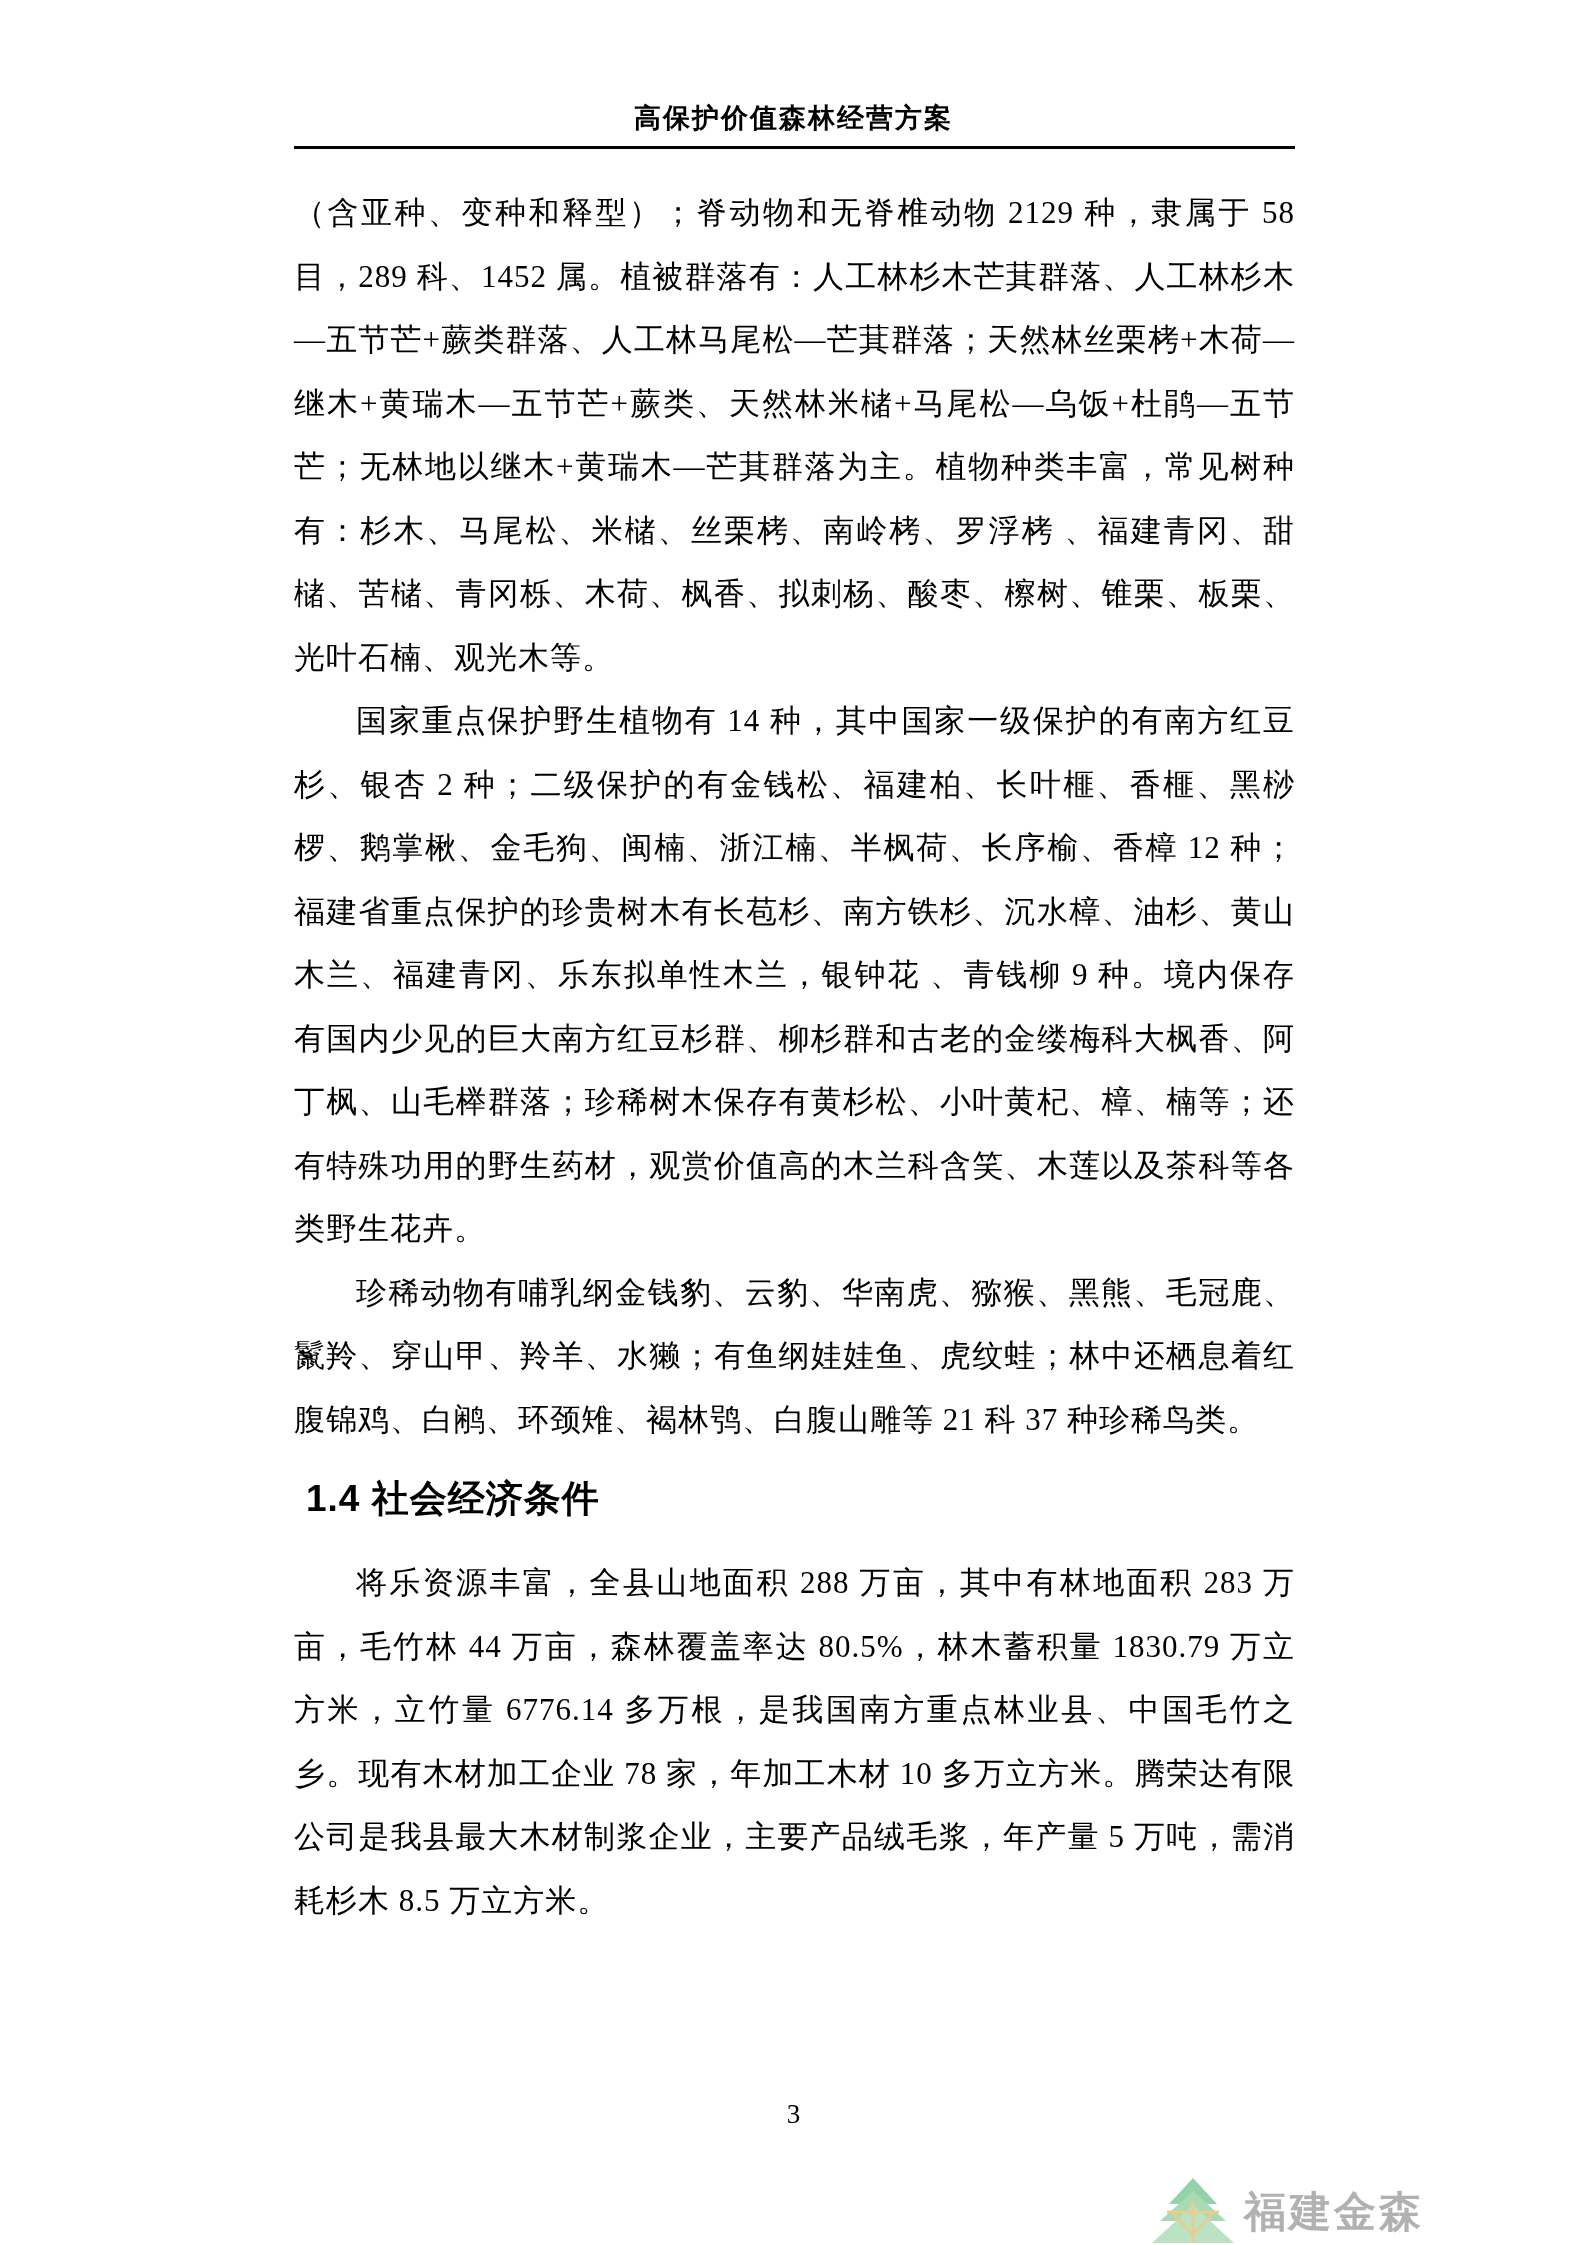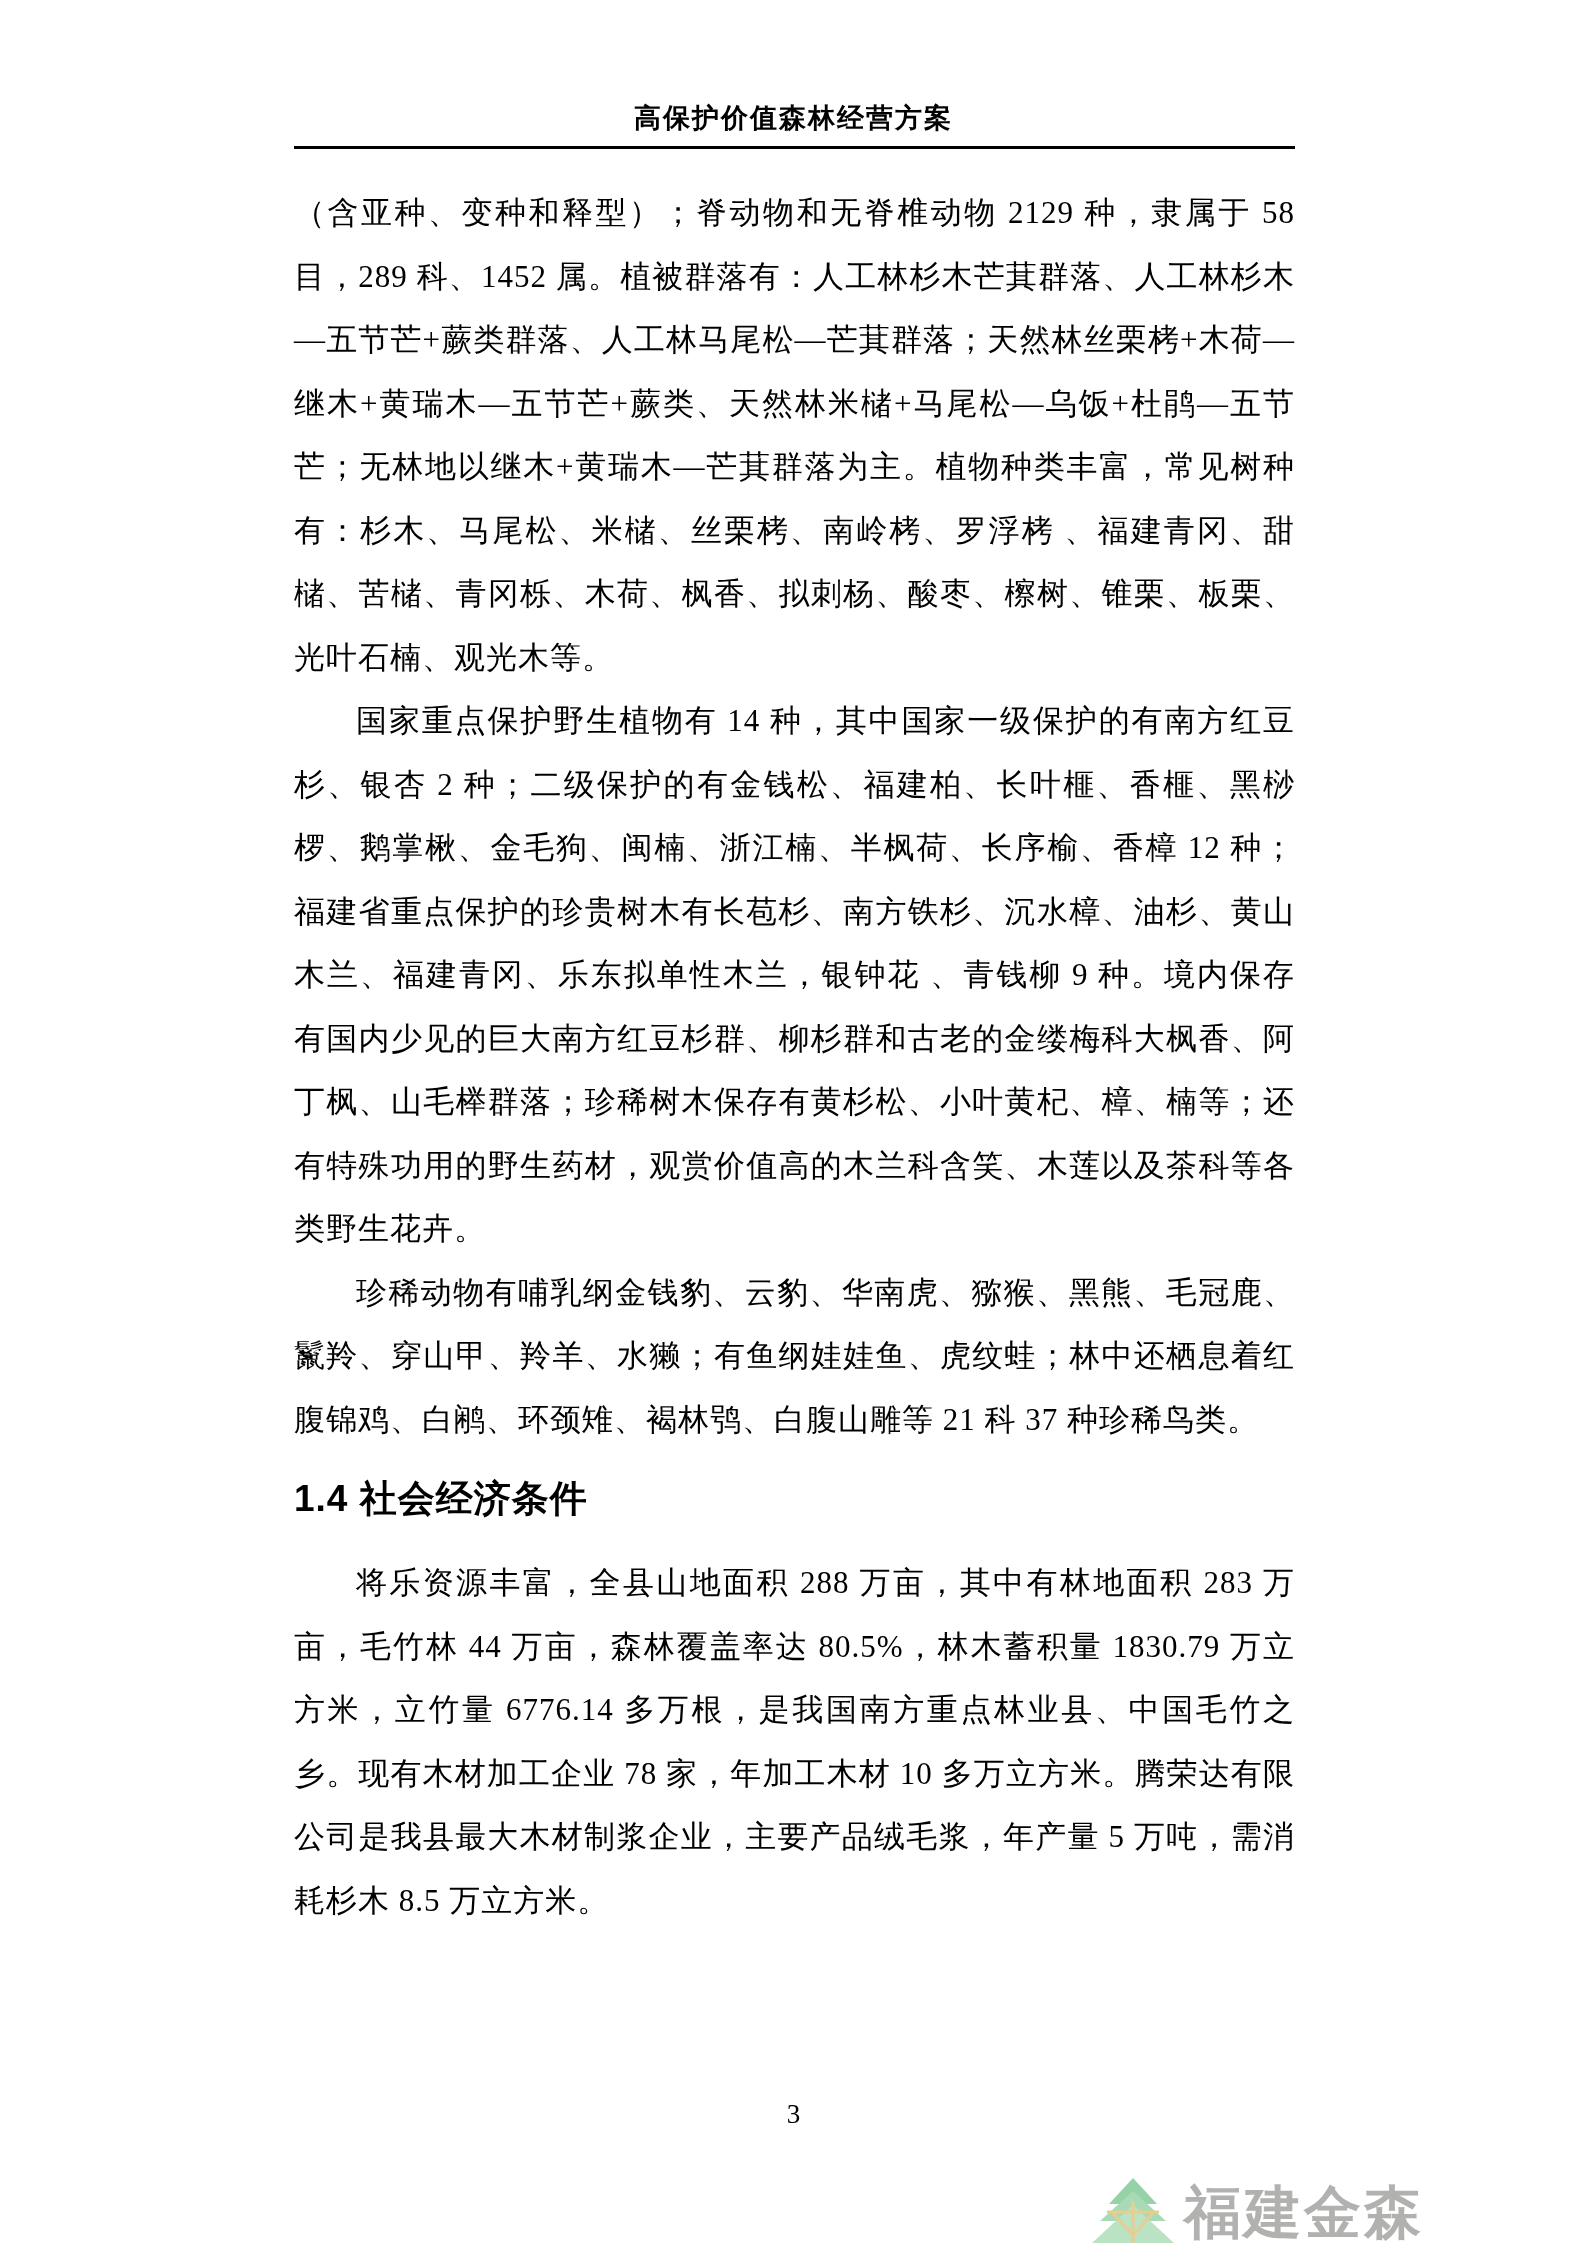--- a/index.html
+++ b/index.html
@@ -36,21 +36,21 @@
   }
   .para { margin: 0; }
   .para.indent { text-indent: 2em; }
   .para.justify-last { text-align-last: justify; }
   .section-heading {
     font-family: "Liberation Sans", "DejaVu Sans", sans-serif;
     font-size: 37px;
     font-weight: 600;
     letter-spacing: 1px;
     line-height: 52px;
-    margin: 22px 0 26px 0;
+    margin: 22px 0 26px 12px;
     text-align: left;
   }
   .page-number {
     position: absolute;
     bottom: 115px;
     left: 0;
     width: 100%;
     text-align: center;
     font-size: 27px;
   }
@@ -58,21 +58,21 @@
     position: absolute;
     right: 6px;
     bottom: -2px;
     display: flex;
     align-items: center;
     gap: 10px;
     opacity: 0.8;
   }
   .logo-text {
     font-family: "Liberation Sans", "DejaVu Sans", sans-serif;
-    font-size: 57px;
+    font-size: 42px;
     font-weight: bold;
     letter-spacing: 3px;
     color: #9e9e9c;
     line-height: 66px;
   }
 </style>
 </head>
 <body>
 
 <div class="page">

